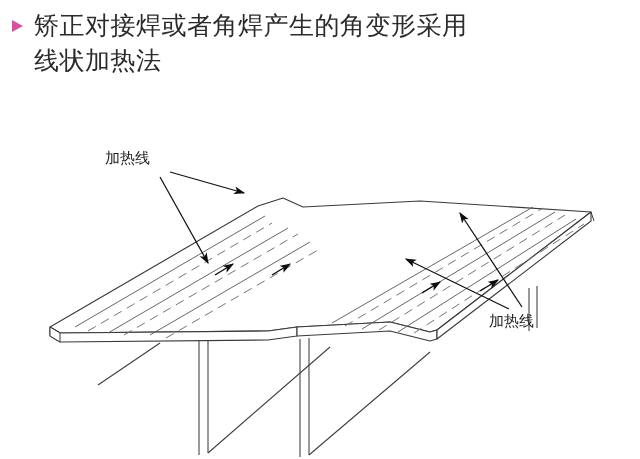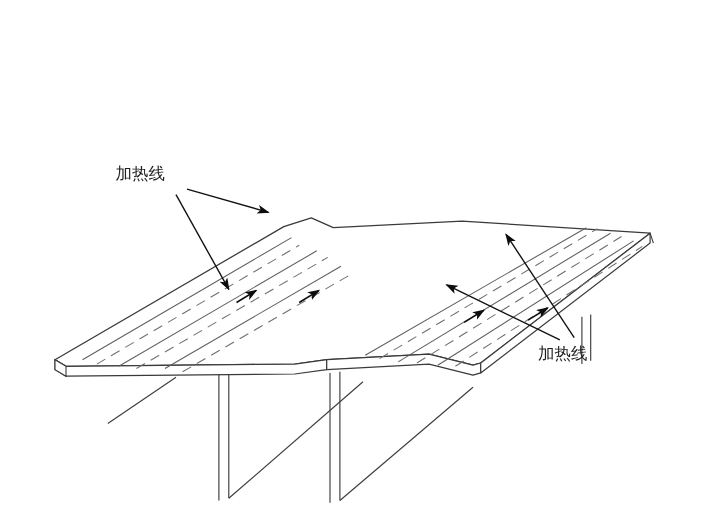--- a/index.html
+++ b/index.html
@@ -59,20 +59,27 @@
     font-family: "DejaVu Sans", "Liberation Sans", sans-serif;
     font-size: 15px;
     fill: #1f1f1f;
   }
 </style>
 </head>
 <body>
 
 <div id="slide">
 
+  <div id="title-block">
+    <div id="bullet-wrap">
+      <div id="bullet-icon"></div>
+    </div>
+    <div id="title-text">矫正对接焊或者角焊产生的角变形采用
+线状加热法</div>
+  </div>
 
   <svg id="diagram" viewBox="0 0 640 364">
 
     <defs>
       <marker id="ah" markerWidth="9" markerHeight="9" refX="8" refY="3.2" orient="auto" markerUnits="strokeWidth">
         <path d="M0,0 L9,3.2 L0,6.4 L2.2,3.2 Z" fill="#0d0d0d"></path>
       </marker>
       <marker id="ah2" markerWidth="8" markerHeight="8" refX="7.2" refY="2.9" orient="auto" markerUnits="strokeWidth">
         <path d="M0,0 L8,2.9 L0,5.8 L2,2.9 Z" fill="#0d0d0d"></path>
       </marker>

